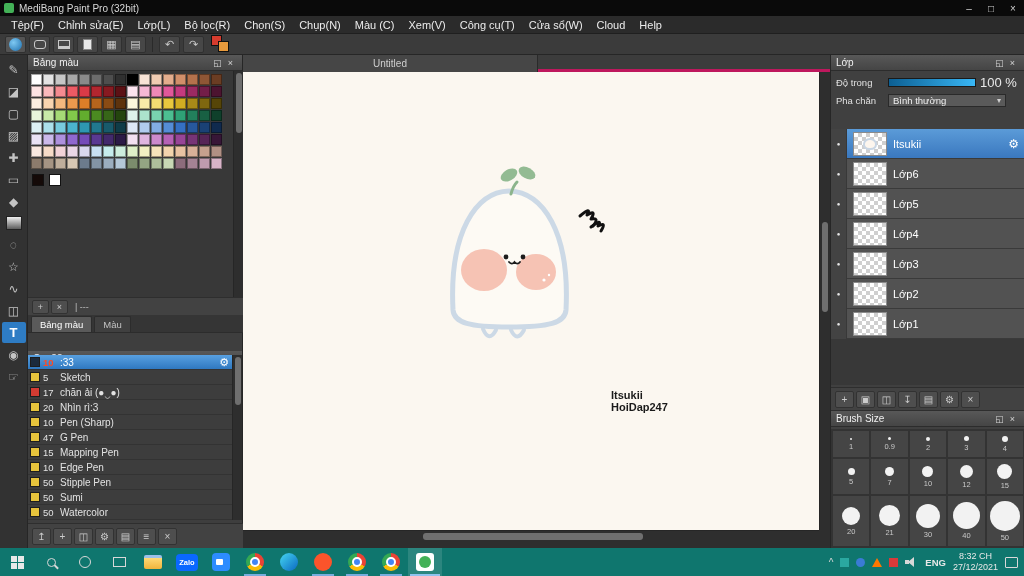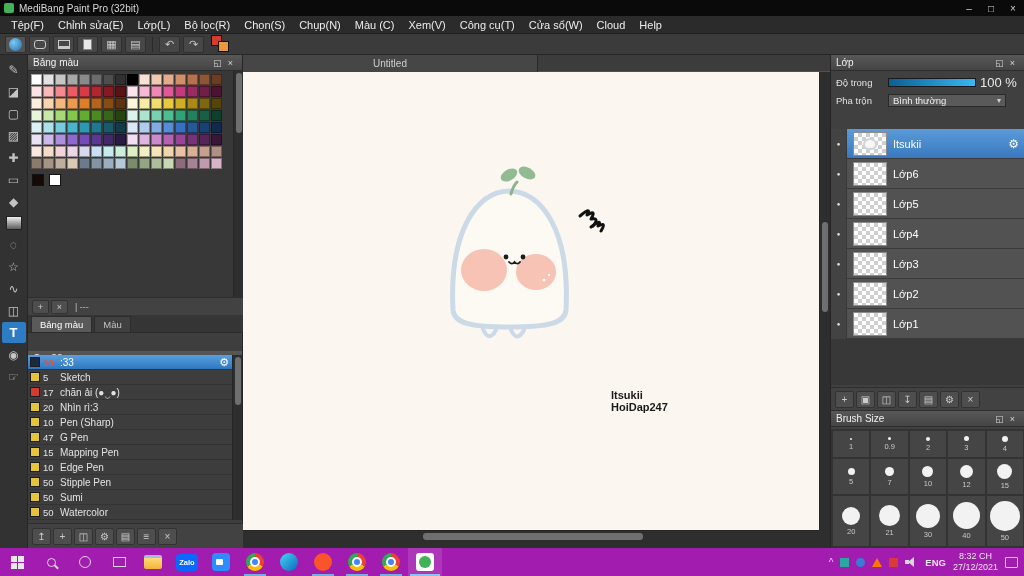--- a/index.html
+++ b/index.html
@@ -53,21 +53,21 @@
   .brow.sel{background:linear-gradient(#58a0e0,#2f78c0);color:#fff}
   .bsw{width:10px;height:10px;border:1px solid #1d1d1d;margin-right:3px;flex:none}
   .bnum{width:17px;flex:none;font-size:9.5px}
   .bnum.hot{color:#ff4a22;font-weight:bold}
   .bname{flex:1;white-space:nowrap;overflow:hidden}
   .bgear{margin-right:4px;font-size:11px;color:#fff}
   #panel-toolbar{position:absolute;left:0;top:468px;width:215px;height:25px;background:#424242;border-top:1px solid #2e2e2e;display:flex;align-items:center;padding-left:4px;gap:2px}
   #panel-toolbar .op-btn{width:19px;height:17px;font-size:10px}
   
   #canvasarea{position:absolute;left:243px;top:55px;width:587px;height:493px;background:#2e2e2e}
-  #canvastab{position:absolute;left:0;top:0;width:587px;height:17px;background:#3c3c3c;border-bottom:1px solid #be185d;display:flex}
+  #canvastab{position:absolute;left:0;top:0;width:587px;height:17px;background:#3c3c3c;border-bottom:3px solid #be185d;display:flex}
   .ctab{width:295px;height:17px;background:#464646;border-right:1px solid #2a2a2a;display:flex;align-items:center;justify-content:center;font-size:10px;color:#cfcfcf}
   #page{position:absolute;left:0;top:17px;width:576px;height:458px;background:#fbf7f0}
   #canv-vscroll{position:absolute;left:576px;top:17px;width:11px;height:458px;background:#2e2e2e;border-left:1px solid #262626}
   #canv-hscroll{position:absolute;left:0;top:475px;width:576px;height:12px;background:#2e2e2e;border-top:1px solid #262626}
   .hthumb{position:absolute;left:180px;top:2px;width:220px;height:7px;background:#6f6f6f;border-radius:3px}
   
   #rightpanel{position:absolute;left:830px;top:55px;width:194px;height:493px;background:#404040;border-left:1px solid #262626}
   .rp-row{position:absolute;left:0;width:194px;height:18px;display:flex;align-items:center;padding:0 5px;gap:4px}
   .rp-label{font-size:9.5px;color:#e0e0e0;width:48px;flex:none}
   #opacity-slider{width:88px;height:9px;background:#23425a;border:1px solid #1a1a1a;position:relative;flex:none}
@@ -88,21 +88,21 @@
   .mini-blob{position:absolute;left:9px;top:5px;width:14px;height:12px;border-radius:50% 50% 45% 45%;background:#fdf6ee;border:2px solid #c9d6e4}
   .lname{flex:1;font-size:11px;color:#fff}
   .lgear{margin-right:6px;font-size:12px;color:#fff}
   #layer-ops{position:absolute;left:0;top:332px;width:194px;height:24px;background:#424242;border-top:1px solid #2e2e2e;border-bottom:1px solid #2e2e2e;display:flex;align-items:center;padding-left:4px;gap:2px}
   #layer-ops .op-btn{width:19px;height:17px;font-size:10px}
   #size-grid{position:absolute;left:0;top:374px;width:194px;height:119px;background:#333;display:grid;grid-template-columns:repeat(5,1fr);gap:2px;padding:2px}
   .szcell{background:#454545;display:flex;flex-direction:column;align-items:center;justify-content:center;gap:2px}
   .szdot{background:#f2f2f2;border-radius:50%;flex:none}
   .szlab{font-size:7.5px;color:#c9c9c9}
   
-  #taskbar{position:absolute;left:0;top:548px;width:1024px;height:28px;background:#a21caf;display:flex;align-items:center}
+  #taskbar{position:absolute;left:0;top:548px;width:1024px;height:28px;background:#0f766e;display:flex;align-items:center}
   .tb-sys{width:34px;height:28px;display:flex;align-items:center;justify-content:center;flex:none}
   .startic{display:grid;grid-template-columns:6px 6px;grid-template-rows:6px 6px;gap:1px}
   .startic i{background:#e8e8e8}
   .search-ic{width:9px;height:9px;border:1.5px solid #d8d8d8;border-radius:50%;position:relative}
   .search-ic:after{content:'';position:absolute;width:5px;height:1.5px;background:#d8d8d8;transform:rotate(45deg);right:-4px;bottom:-2px}
   .cortana-ic{width:12px;height:12px;border:1.5px solid #d8d8d8;border-radius:50%}
   .tv-ic{width:13px;height:10px;border:1.5px solid #d8d8d8}
   #taskbar-apps{display:flex;height:28px;align-items:center}
   .tbapp{width:34px;height:28px;display:flex;align-items:center;justify-content:center;position:relative;flex:none}
   .tbapp.open:after{content:'';position:absolute;left:6px;right:6px;bottom:0;height:2px;background:#76aede}
@@ -484,21 +484,21 @@
       <span class="ph-ic">×</span>
     </div>
     <div class="rp-row" style="top:18px">
       <span class="rp-label">Độ trong</span>
       <span id="opacity-slider">
           <span class="fill"></span>
         </span>
       <span class="rp-val">100 %</span>
     </div>
     <div class="rp-row" style="top:36px">
-      <span class="rp-label">Pha trộn</span>
+      <span class="rp-label">Pha chăn</span>
       <span id="blend-select">
         <span>Bình thường</span>
         <span class="dd">▾</span>
       </span>
     </div>
     <div id="layer-list">
         <div class="lrow sel">
           <span class="leye">●</span>
           <span class="lthumb checker">
             <span class="mini-blob"></span>

